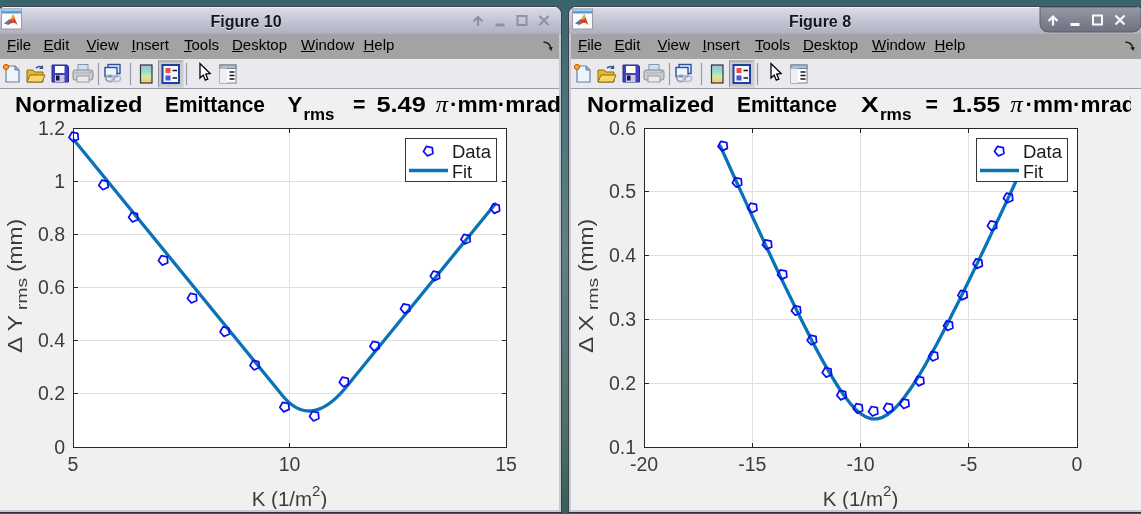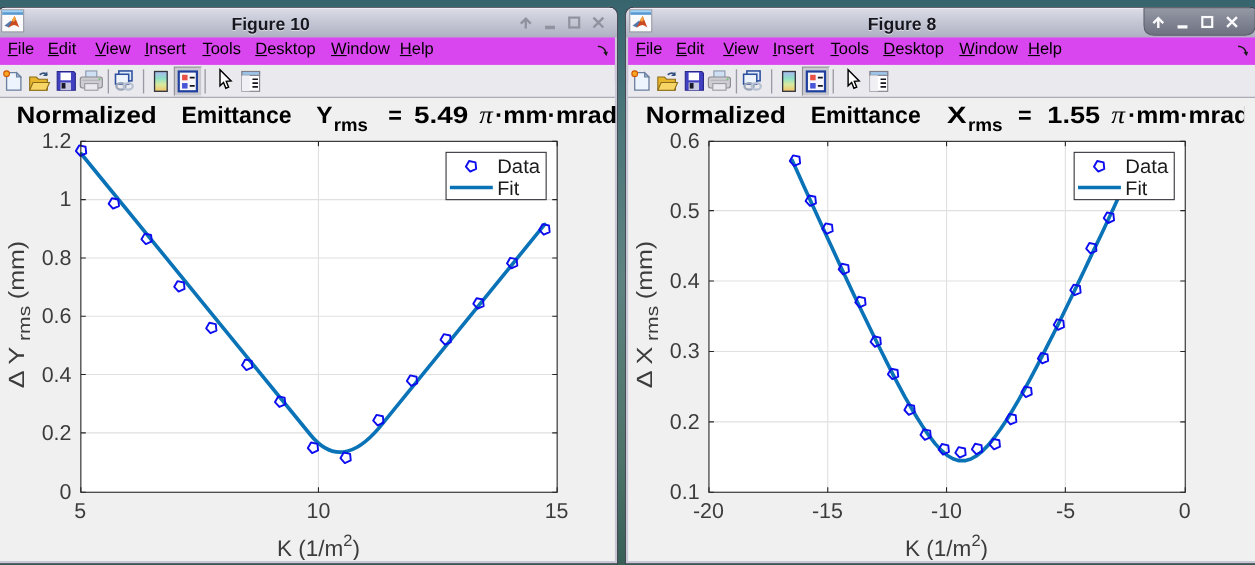--- a/index.html
+++ b/index.html
@@ -1,21 +1,21 @@
 <!DOCTYPE html>
 <html><head><meta charset="utf-8">
 <style>
 * { margin:0; padding:0; box-sizing:border-box; }
 html,body { width:1141px; height:514px; overflow:hidden; font-family:"Liberation Sans",sans-serif; }
 body { background:linear-gradient(180deg,#38646e 0%,#4a7579 20%,#5e8280 49%,#4d7368 82%,#375f56 100%); position:relative; }
 .win { position:absolute; top:6px; height:507px; border:1px solid #3f3f4a; border-bottom:1px solid #30303c;
        border-radius:8px 8px 0 0; background:#c7c7d6; overflow:hidden; }
 .tbar { position:absolute; left:0; top:0; right:0; height:27px;
         background:linear-gradient(180deg,#dcdde8 0%,#c6c8d6 45%,#b3b5c6 90%,#adafc0 100%); box-shadow:inset 0 1px 0 rgba(255,255,255,.65); }
-.mbar { position:absolute; left:2px; right:2px; top:27px; height:41px; background:#d946ef;
+.mbar { position:absolute; left:2px; right:2px; top:27px; height:41px; background:#a3a3a3;
         border-bottom:1px solid #98989e; font-size:15px; color:#000; }
 .mi { position:absolute; top:1.5px; }
 .u { text-decoration:underline; }
 .dockarr { position:absolute; right:5px; top:6px; }
 .tlbar { position:absolute; left:2px; right:2px; top:51.5px; height:30.5px; background:#eae9ee;
          border-bottom:1px solid #9c9ca6; }
 .tlbar svg { display:block; }
 .content { position:absolute; left:2px; right:2px; top:82px; height:421px; background:#f0f0f0; }
 .content svg { display:block; }
 text { font-family:"Liberation Sans",sans-serif; }

